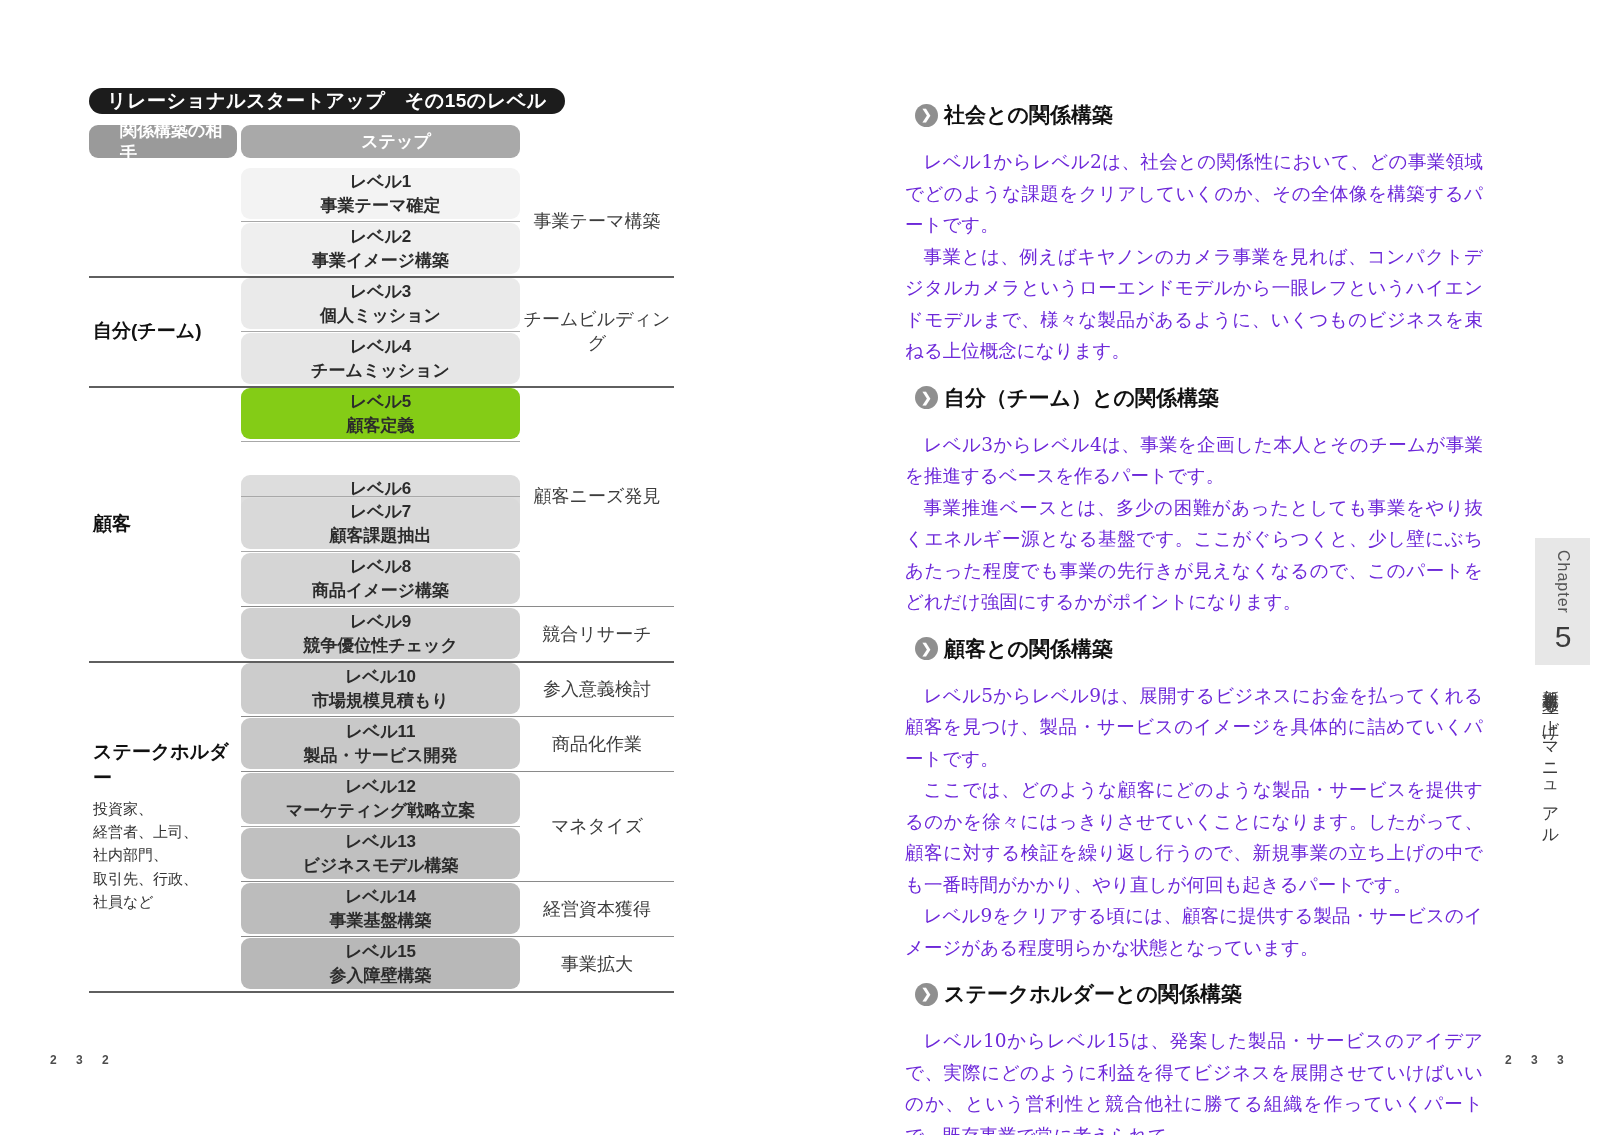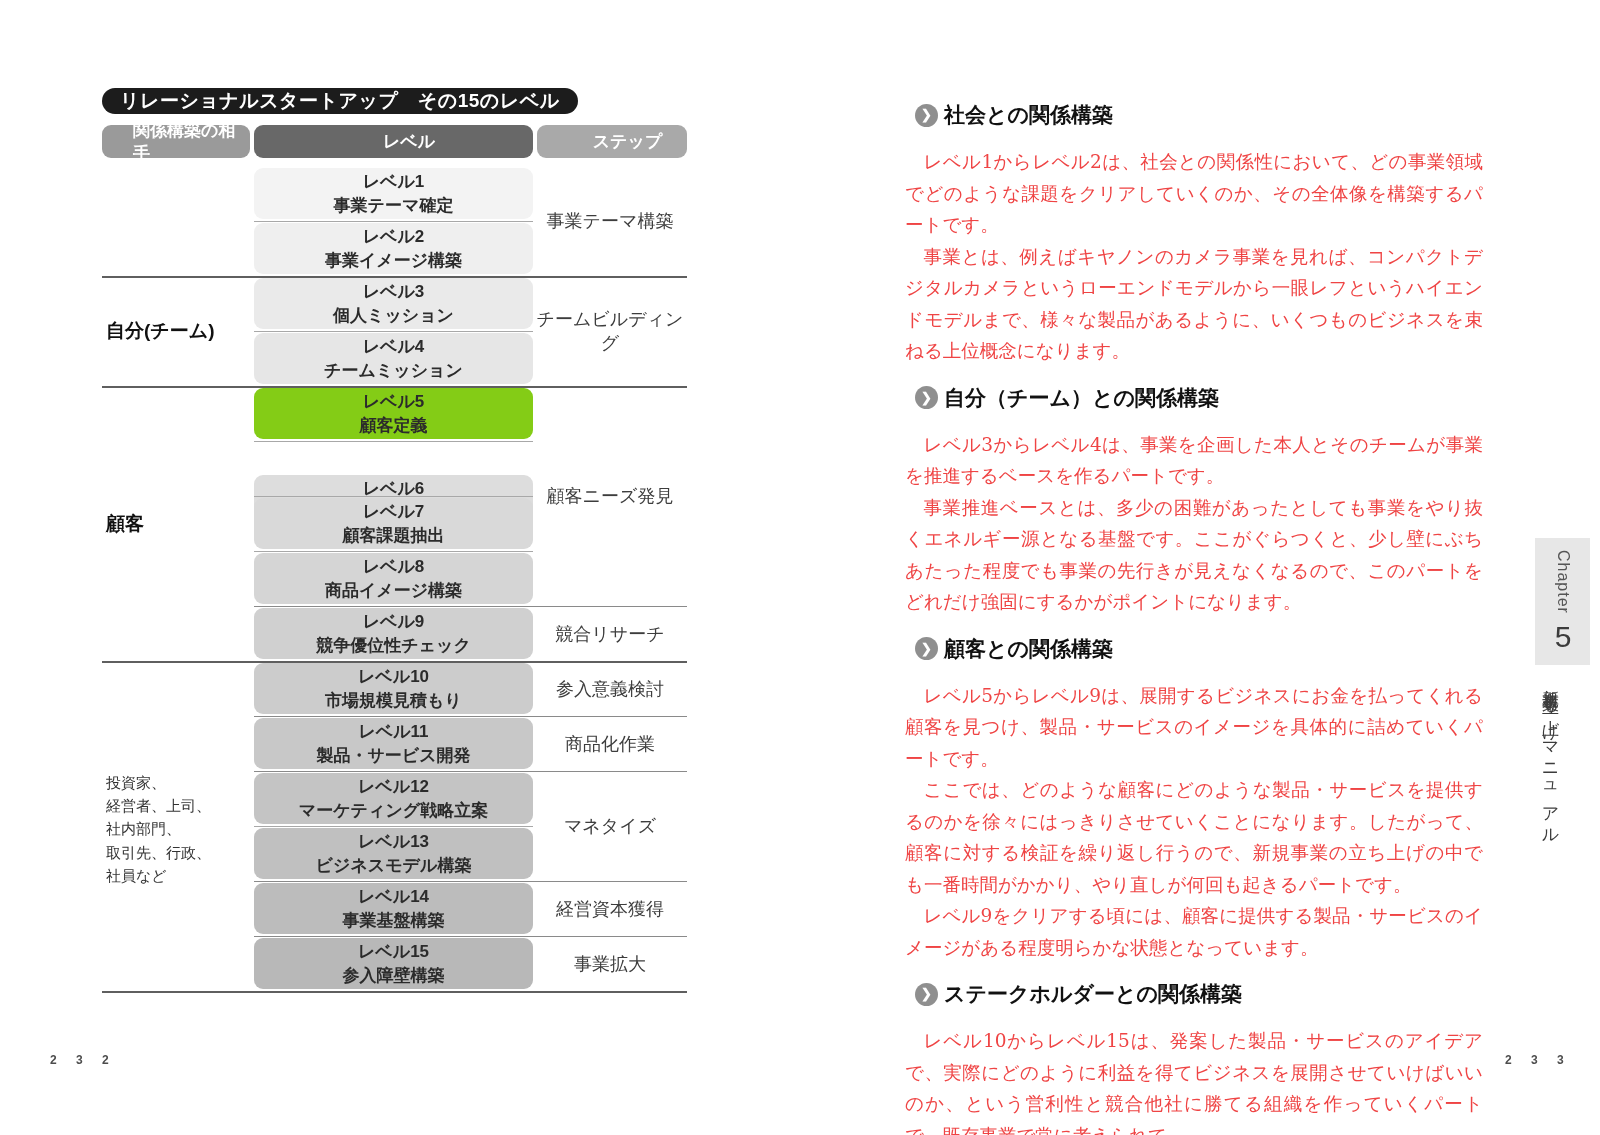--- a/index.html
+++ b/index.html
@@ -1,20 +1,20 @@
 <!DOCTYPE html>
 <html lang="ja"><head>
 <meta charset="utf-8">
 <style>
   html,body{margin:0;padding:0;background:#ffffff;}
   .spread{position:relative;width:1600px;height:1135px;background:#ffffff;overflow:hidden;
           font-family:"Liberation Sans",sans-serif;color:#1a1a1a;}
 
   
-  .left-page{position:absolute;left:102px;top:88px;width:585px;}
+  .left-page{position:absolute;left:89px;top:88px;width:585px;}
   .table-title{display:inline-block;background:#1c1c1c;color:#fff;font-weight:bold;
                font-size:19px;line-height:26px;padding:0 18px;border-radius:14px;
                letter-spacing:.5px;margin-bottom:11px;}
   .hdr-row{display:grid;grid-template-columns:148px 279px 150px;column-gap:4px;margin-bottom:8px;}
   .hdr{color:#fff;font-weight:bold;font-size:17px;height:33px;display:flex;
        align-items:center;justify-content:center;border-radius:9px;padding-left:31px;}
   .hdr-partner{background:#9a9a9a;}
   .hdr-level{background:#686868;}
   .hdr-step{background:#a9a9a9;}
 
@@ -41,21 +41,21 @@
 
   
   .right-page{position:absolute;left:905px;top:100px;width:578px;}
   .sec-heading{display:flex;align-items:center;font-weight:bold;font-size:21px;
                color:#111;line-height:30px;margin:16px 0 16px 10px;}
   .sec-heading.first{margin-top:0;}
   .chev-circle{width:23px;height:23px;border-radius:50%;background:#8f8f8f;color:#fff;
                display:inline-flex;align-items:center;justify-content:center;
                font-size:13px;font-weight:bold;margin-right:6px;flex:0 0 auto;}
   .body-par{font-family:"DejaVu Serif","Liberation Serif",serif;font-size:18.5px;
-            line-height:31.5px;margin:0;text-align:justify;text-indent:1em;color:#ef4444;}
+            line-height:31.5px;margin:0;text-align:justify;text-indent:1em;color:#6d28d9;}
 
   
   .chapter-tab{position:absolute;left:1535px;top:538px;width:55px;height:127px;
                background:#e7e7e7;display:flex;align-items:center;justify-content:center;
                writing-mode:vertical-rl;gap:7px;}
   .ch-word{font-size:16px;color:#555;letter-spacing:1px;}
   .ch-num{font-size:30px;color:#3c3c3c;text-orientation:upright;}
   .chapter-sub{position:absolute;left:1539px;top:676px;writing-mode:vertical-rl;
                font-size:17px;color:#3c3c3c;letter-spacing:2px;}
 
@@ -67,33 +67,33 @@
 </head>
 <body>
 
 <div class="spread">
 
   <div class="left-page">
     <div class="table-title">リレーショナルスタートアップ　その15のレベル</div>
 
     <div class="hdr-row">
       <div class="hdr hdr-partner">関係構築の相手</div>
-      <div class="hdr hdr-level">レベル</div>
       <div class="hdr hdr-step">ステップ</div>
     </div>
 
     <div class="rt-grid">
 
       <div class="p-cell" style="grid-row:3/5">
         <div class="p-label">自分(チーム)</div>
       </div>
       <div class="p-cell" style="grid-row:5/10">
         <div class="p-label">顧客</div>
       </div>
       <div class="p-cell" style="grid-row:10/16">
+        <div class="p-label">ステークホルダー</div>
         <div class="p-note">投資家、
 経営者、上司、
 社内部門、
 取引先、行政、
 社員など</div>
       </div>
 
       <div class="lv-cell" style="grid-row:1">
           <div class="lv-box lv1">
             <span>レベル1</span>

